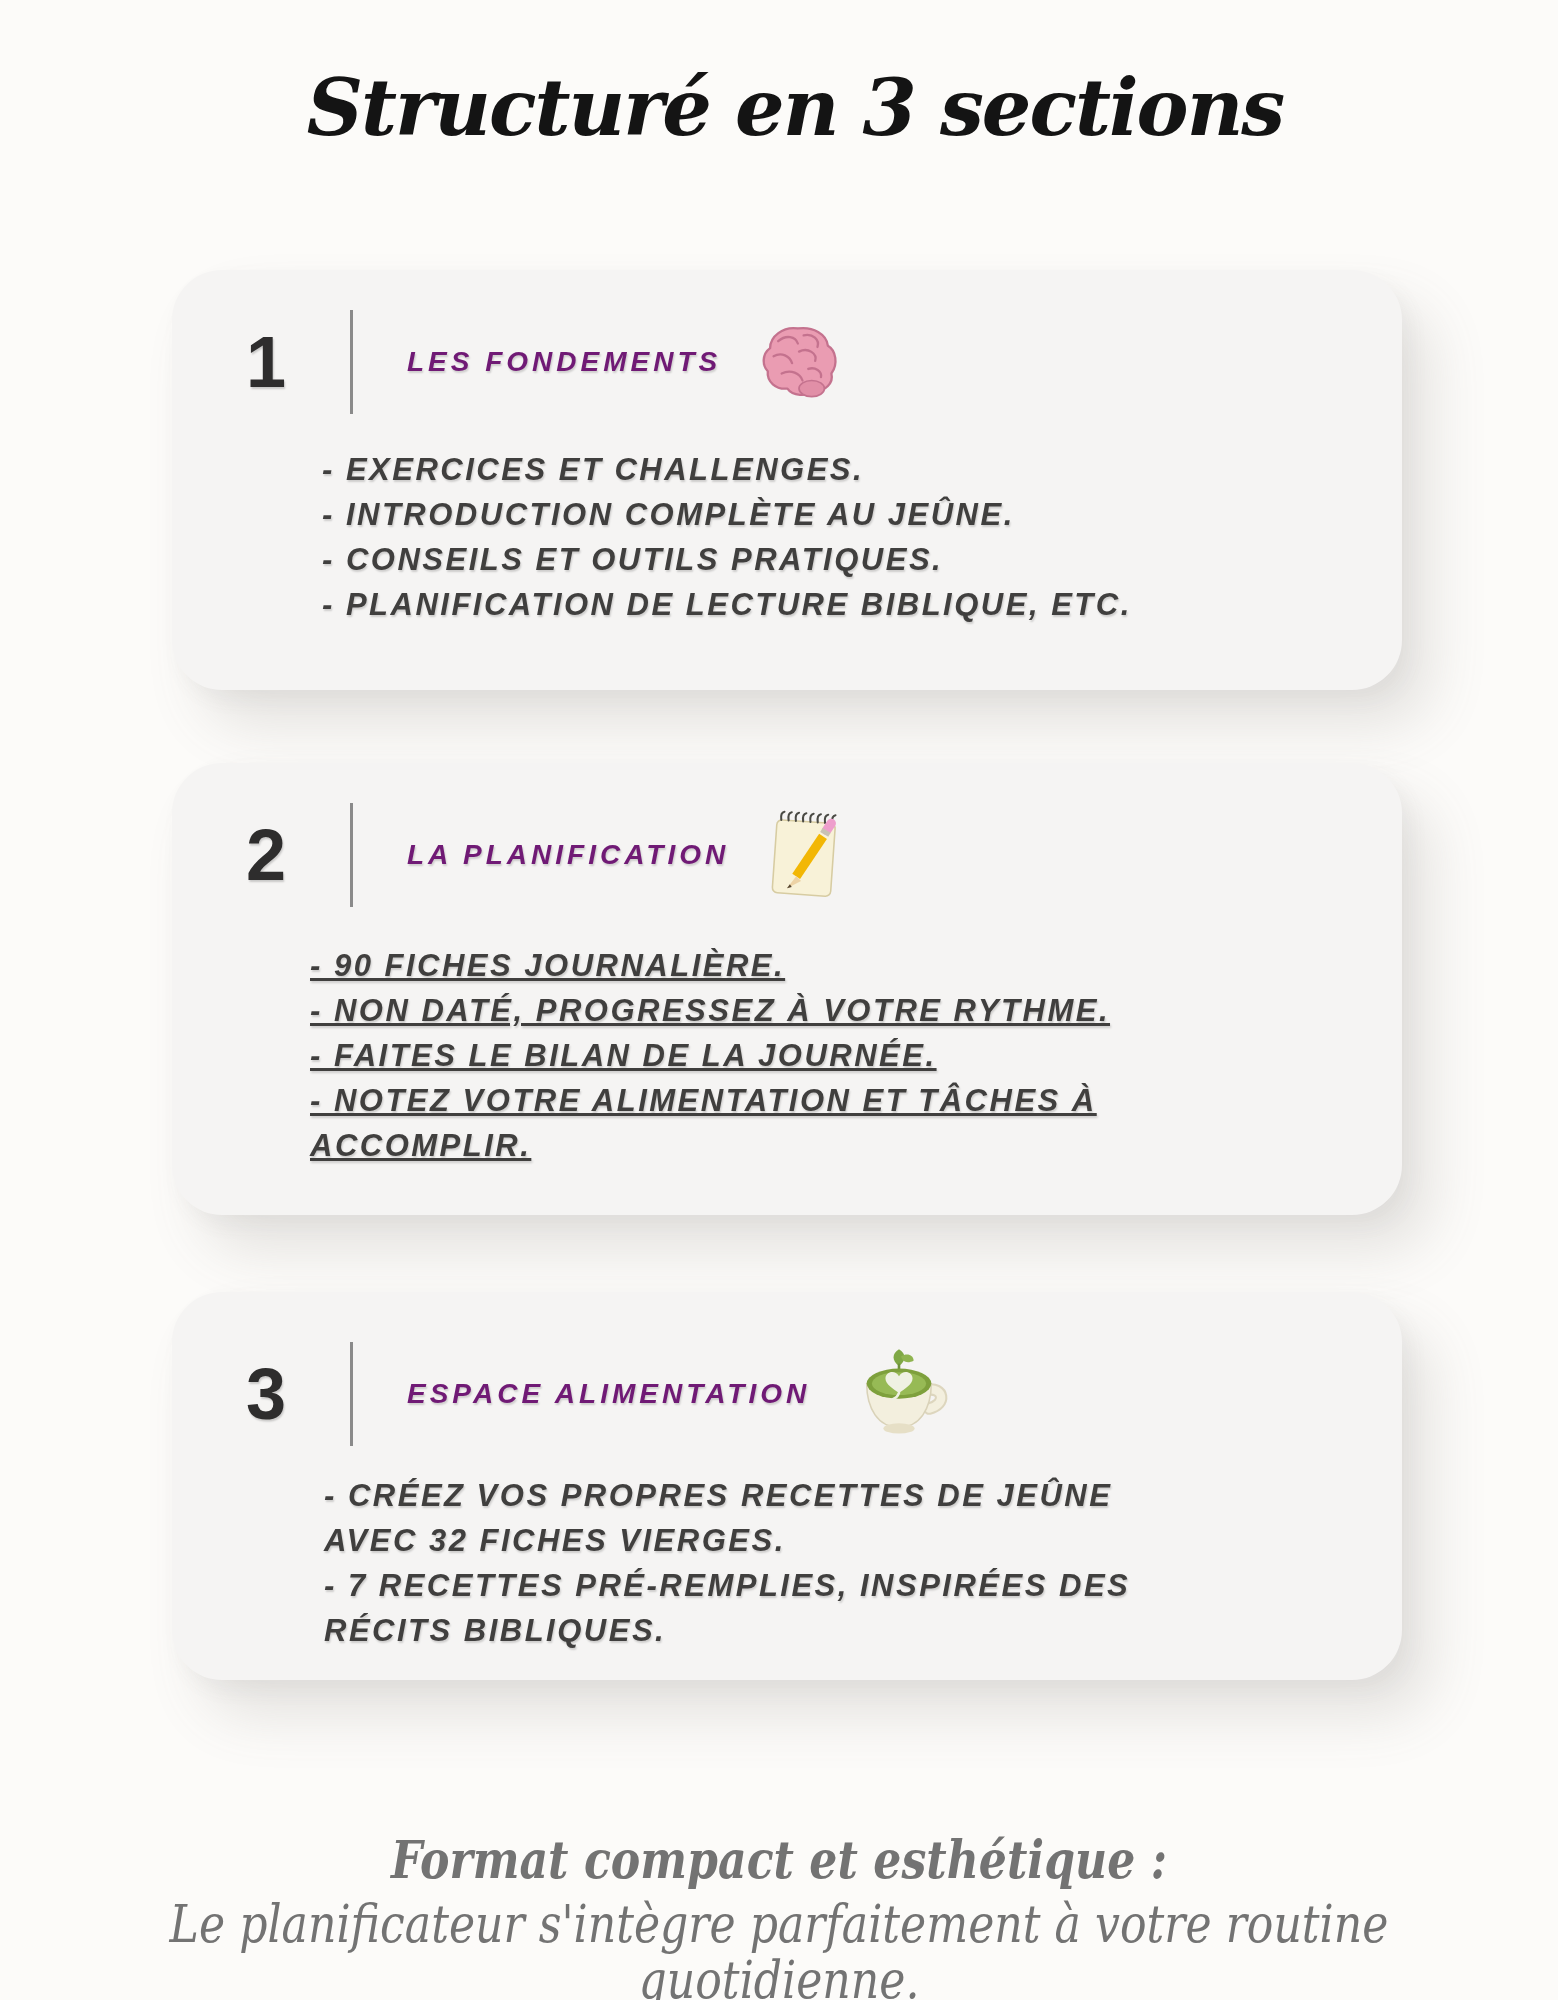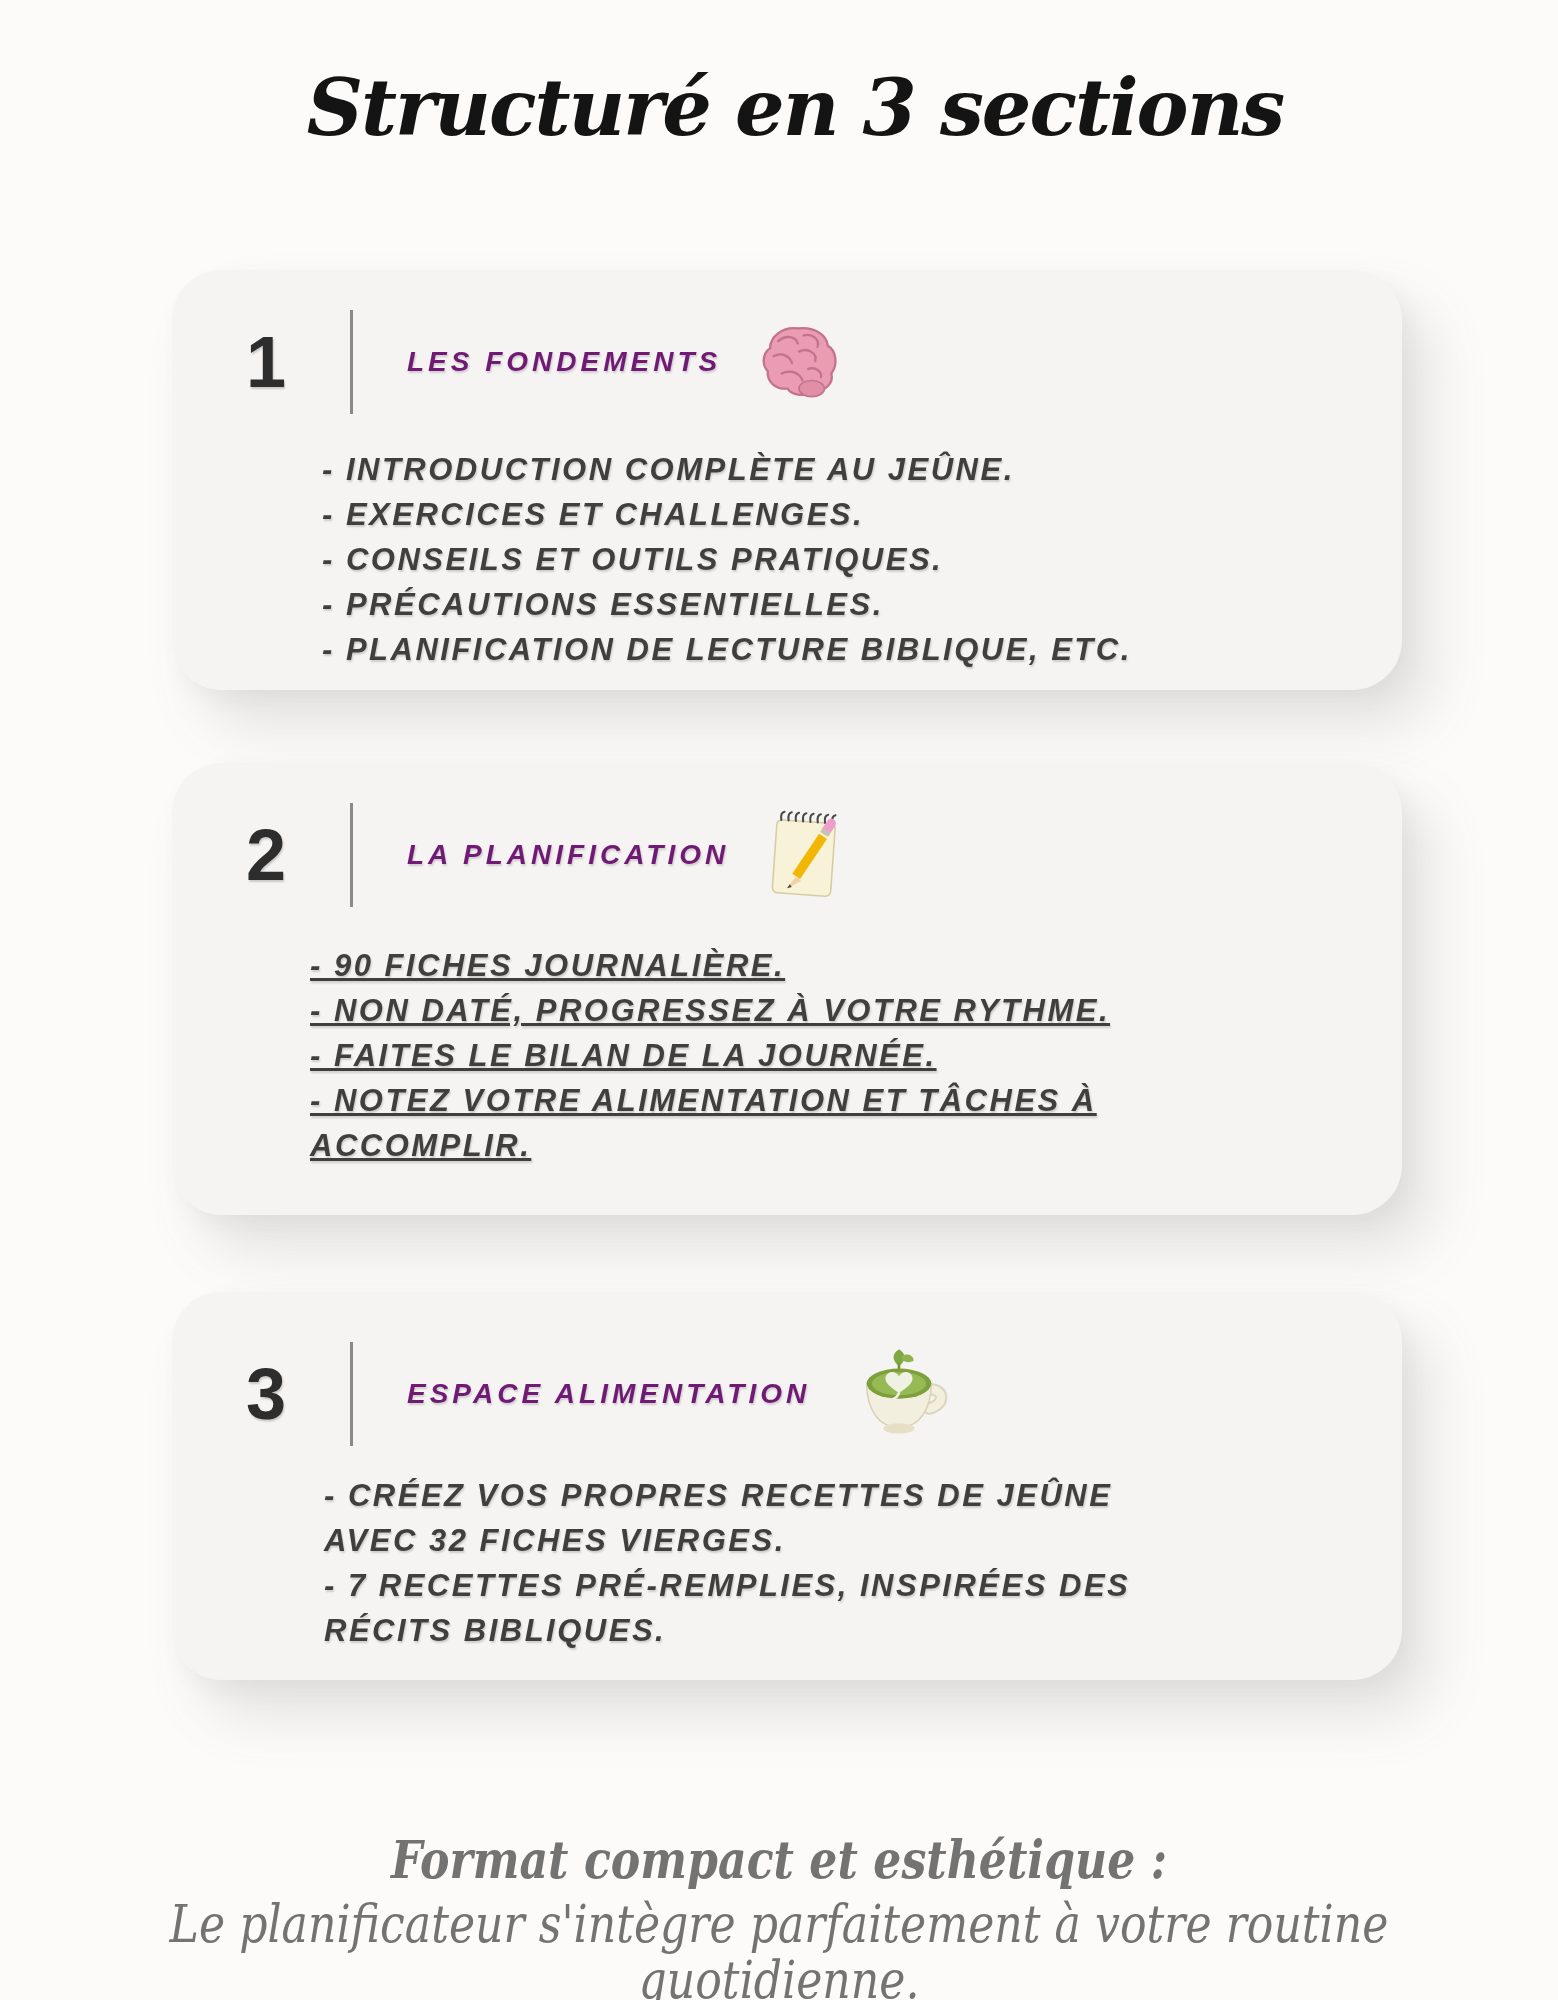--- a/index.html
+++ b/index.html
@@ -86,24 +86,23 @@
         <path d="M18 14 C25 8 33 10 35 16" fill="none" stroke="#C4728E" stroke-width="2" stroke-linecap="round"></path>
         <path d="M40 9 C48 7 54 13 52 19" fill="none" stroke="#C4728E" stroke-width="2" stroke-linecap="round"></path>
         <path d="M14 27 C21 23 28 27 30 33" fill="none" stroke="#C4728E" stroke-width="2" stroke-linecap="round"></path>
         <path d="M36 23 C44 19 52 25 50 31" fill="none" stroke="#C4728E" stroke-width="2" stroke-linecap="round"></path>
         <path d="M21 42 C29 38 37 42 39 48" fill="none" stroke="#C4728E" stroke-width="2" stroke-linecap="round"></path>
         <path d="M44 38 C50 36 56 40 55 45" fill="none" stroke="#C4728E" stroke-width="2" stroke-linecap="round"></path>
       </svg>
     </span>
   </div>
   <div class="card-list">
+    <div class="li">- EXERCICES ET CHALLENGES.</div>
     <div class="li">- INTRODUCTION COMPLÈTE AU JEÛNE.</div>
-    <div class="li">- EXERCICES ET CHALLENGES.</div>
     <div class="li">- CONSEILS ET OUTILS PRATIQUES.</div>
-    <div class="li">- PRÉCAUTIONS ESSENTIELLES.</div>
     <div class="li">- PLANIFICATION DE LECTURE BIBLIQUE, ETC.</div>
   </div>
 </section>
 
 <section class="card card-2">
   <div class="card-header">
     <div class="num">2</div>
     <div class="divider"></div>
     <h2 class="card-title">LA PLANIFICATION</h2>
     <span class="emoji">

